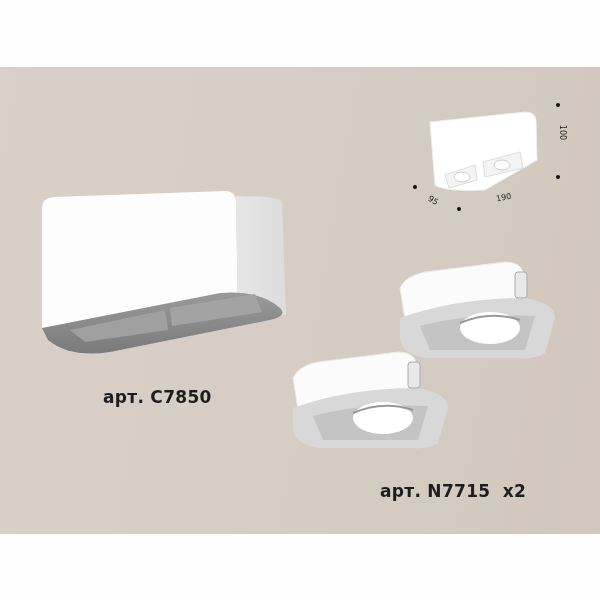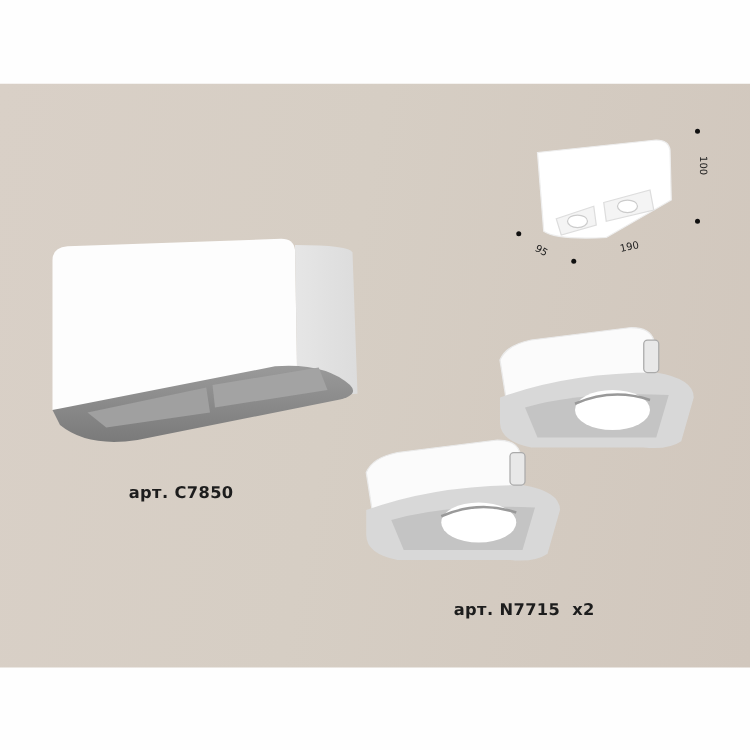--- a/index.html
+++ b/index.html
@@ -1,20 +1,20 @@
 <!DOCTYPE html>
 <html><head>
   <meta charset="utf-8">
   <style>
     html, body { margin: 0; padding: 0; }
     body { width: 600px; height: 600px; background: #fefefe; position: relative; overflow: hidden; font-family: "DejaVu Sans", sans-serif; }
     .band { position: absolute; left: 0; top: 67px; width: 600px; height: 467px;
       background: linear-gradient(100deg, #d9d0c7 0%, #d6cec4 45%, #d1c7bd 100%); }
     .abs { position: absolute; }
-    .label { position: absolute; font-weight: bold; color: #1d1d1d; font-size: 13px; letter-spacing: 0.3px; white-space: pre; }
+    .label { position: absolute; font-weight: bold; color: #1d1d1d; font-size: 17px; letter-spacing: 0.3px; white-space: pre; }
     .dim { position: absolute; font-size: 8px; color: #222; }
     .dot { position: absolute; width: 4px; height: 4px; border-radius: 50%; background: #111; }
   </style>
 </head>
 <body>
 
 <div class="band"></div>
 
 <svg class="abs" style="left:30px;top:190px" width="275" height="180">
   <defs>
@@ -61,13 +61,13 @@
 <svg class="abs" style="left:288px;top:348px" width="165" height="105">
   <path d="M5 30 Q10 18 30 14 L110 4 Q125 4 128 14 L130 42 L110 55 L10 62 Z" fill="#fbfbfb" stroke="#eaeaea"></path>
   <path d="M5 60 Q60 40 130 40 Q160 45 160 60 L150 95 Q140 102 120 100 L30 100 Q5 95 5 80 Z" fill="#d8d8d8"></path>
   <path d="M25 68 Q70 55 140 58 L130 92 L35 92 Z" fill="#c4c4c4"></path>
   <ellipse cx="95" cy="70" rx="30" ry="16" fill="#ffffff"></ellipse>
   <path d="M65 65 Q95 52 125 62" stroke="#999" stroke-width="2" fill="none"></path>
   <rect x="120" y="14" width="12" height="26" rx="3" fill="#e8e8e8" stroke="#aaa"></rect>
 </svg>
 
 <div class="label" style="left:103px;top:387px">арт. C7850</div>
-<div class="label" style="left:363px;top:481px">арт. N7715  x2</div>
+<div class="label" style="left:380px;top:481px">арт. N7715  x2</div>
 
 </body></html>

